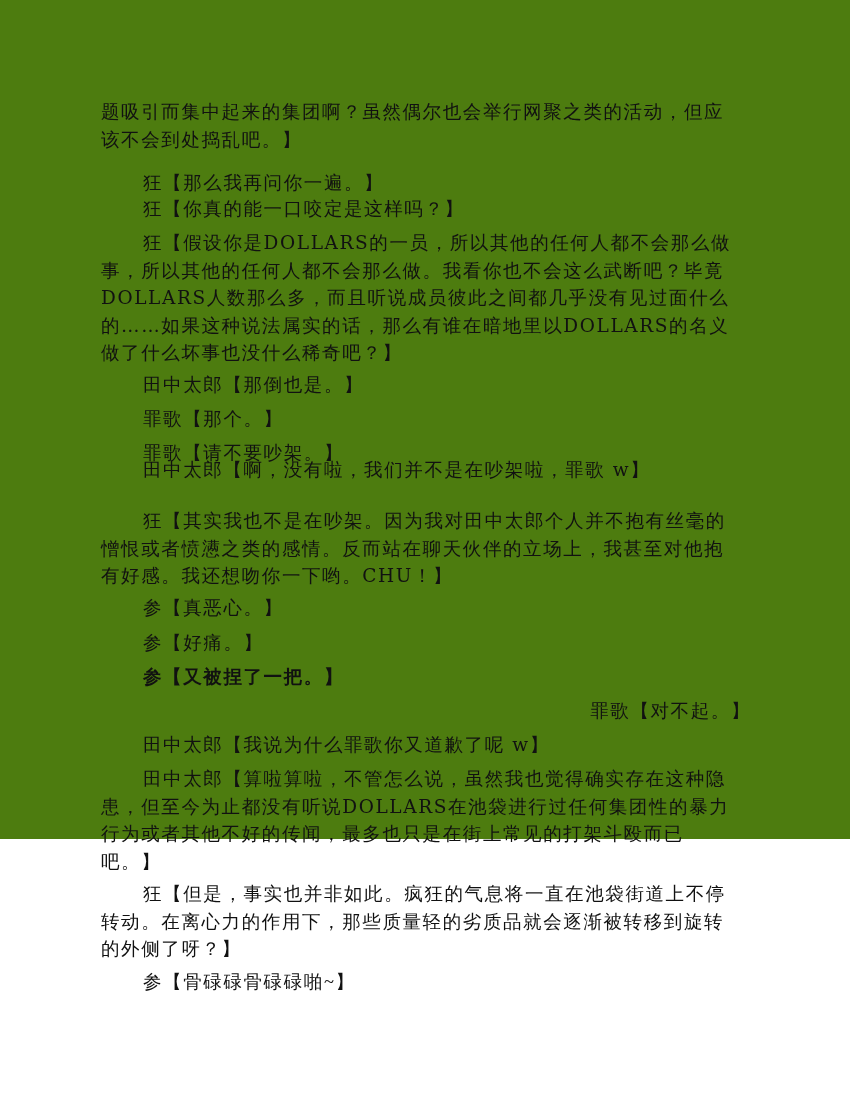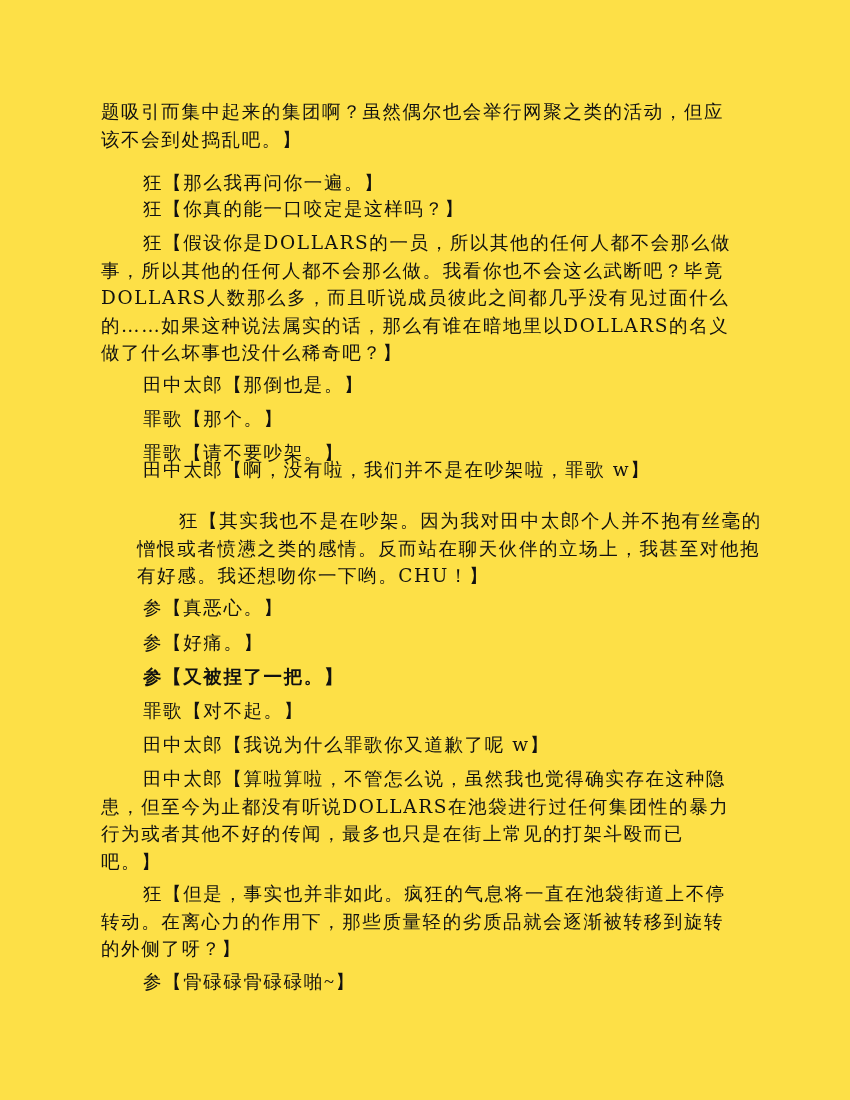--- a/index.html
+++ b/index.html
@@ -1,18 +1,18 @@
 <!DOCTYPE html>
 <html><head>
 <meta charset="utf-8">
 <style>
   html, body { margin: 0; padding: 0; background: #ffffff; }
   body { width: 850px; height: 1100px; position: relative; overflow: hidden;
          font-family: "DejaVu Serif", "Liberation Serif", serif; color: #111111; }
-  .page { position: absolute; left: 0; top: 0; width: 850px; height: 1100px; background: #fde047; }
+  .page { position: absolute; left: 0; top: 0; width: 850px; height: 839px; background: #4d7c0f; }
   .para { position: absolute; left: 101px; width: 650px; }
   .line { height: 27.5px; line-height: 27.5px; font-size: 18.5px; letter-spacing: 1.6px;
           white-space: nowrap; overflow: visible; }
   .line.indent { padding-left: 42px; }
 </style>
 </head>
 <body>
 
 <div class="page" id="page">
     <div class="para" style="top: 98px;">
@@ -37,35 +37,35 @@
     </div>
     <div class="para" style="top: 405px;">
       <div class="line indent">罪歌【那个。】</div>
     </div>
     <div class="para" style="top: 439px;">
       <div class="line indent">罪歌【请不要吵架。】</div>
     </div>
     <div class="para" style="top: 456px;">
       <div class="line indent">田中太郎【啊，没有啦，我们并不是在吵架啦，罪歌 w】</div>
     </div>
-    <div class="para" style="top: 507px; margin-left: 36px;">
+    <div class="para" style="top: 507px;">
       <div class="line indent">狂【其实我也不是在吵架。因为我对田中太郎个人并不抱有丝毫的</div>
       <div class="line">憎恨或者愤懑之类的感情。反而站在聊天伙伴的立场上，我甚至对他抱</div>
       <div class="line">有好感。我还想吻你一下哟。CHU！】</div>
     </div>
     <div class="para" style="top: 594px;">
       <div class="line indent">参【真恶心。】</div>
     </div>
     <div class="para" style="top: 629px;">
       <div class="line indent">参【好痛。】</div>
     </div>
     <div class="para" style="top: 663px; font-weight: bold;">
       <div class="line indent">参【又被捏了一把。】</div>
     </div>
-    <div class="para" style="top: 697px;">
+    <div class="para" style="top: 697px; text-align: right;">
       <div class="line indent">罪歌【对不起。】</div>
     </div>
     <div class="para" style="top: 765px;">
       <div class="line indent">田中太郎【算啦算啦，不管怎么说，虽然我也觉得确实存在这种隐</div>
       <div class="line">患，但至今为止都没有听说DOLLARS在池袋进行过任何集团性的暴力</div>
       <div class="line">行为或者其他不好的传闻，最多也只是在街上常见的打架斗殴而已</div>
       <div class="line">吧。】</div>
     </div>
     <div class="para" style="top: 731px;">
       <div class="line indent">田中太郎【我说为什么罪歌你又道歉了呢 w】</div>

